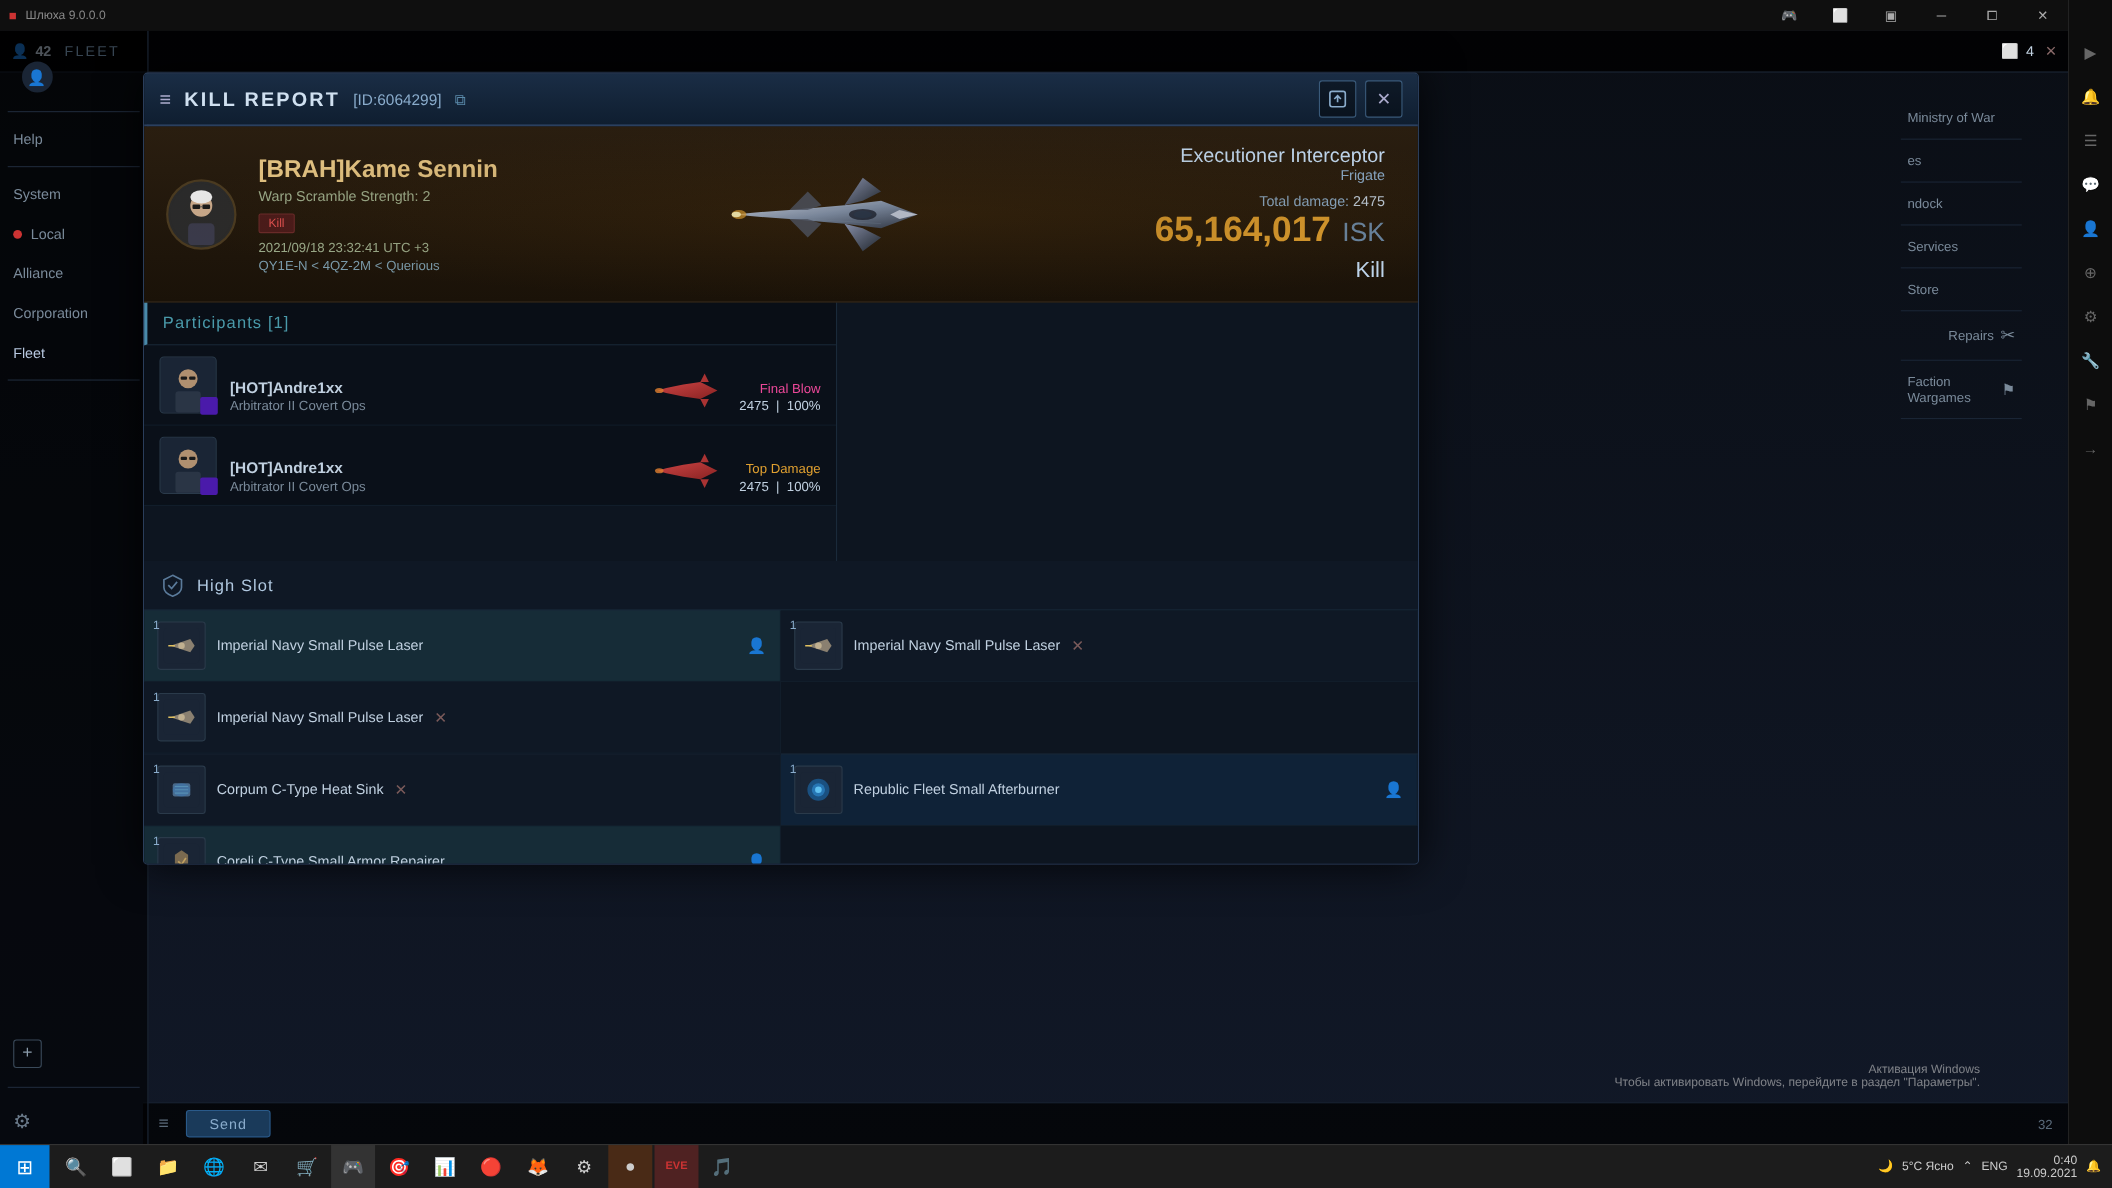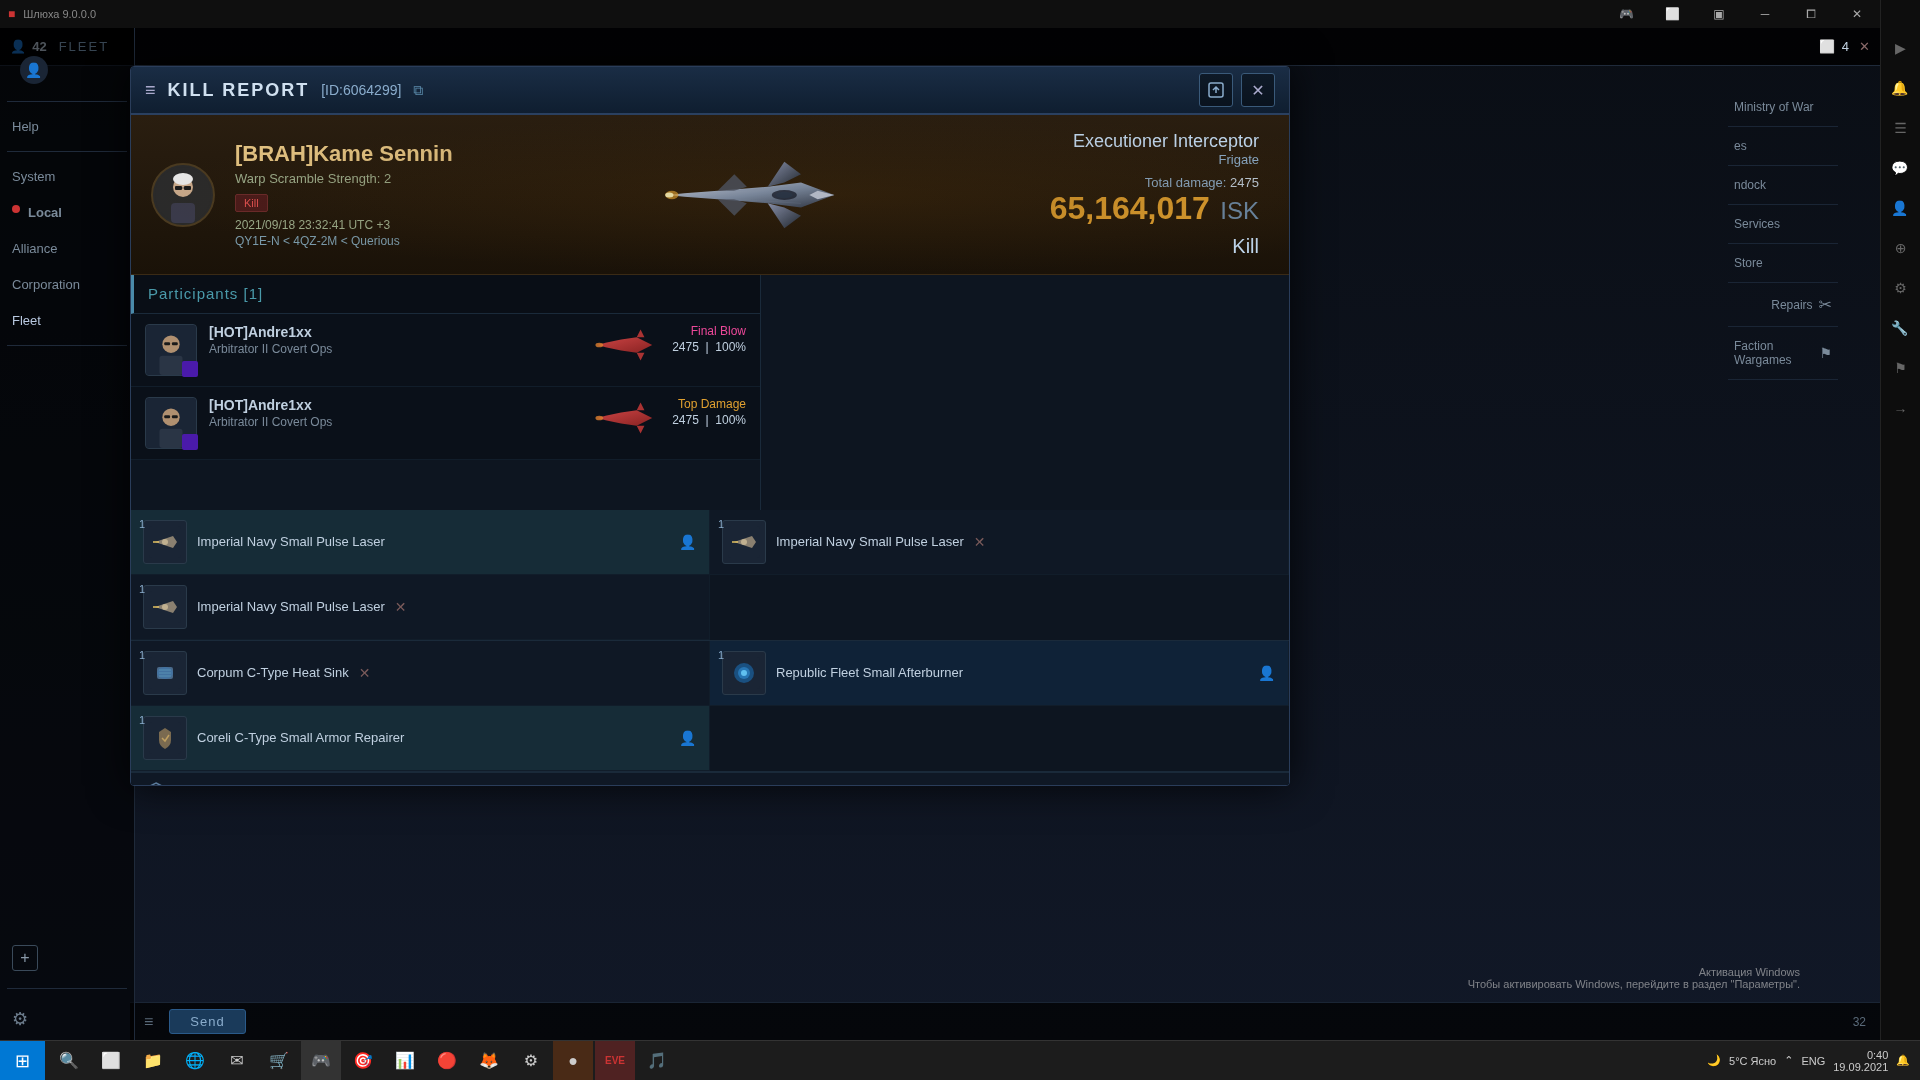--- a/index.html
+++ b/index.html
@@ -422,21 +422,21 @@
       border-left: 3px solid #4a8aaa;
       background: rgba(0,0,0,0.3);
     }
     .participants-title {
       color: #4a9aaa;
       font-size: 15px;
       letter-spacing: 1px;
     }
     .participant-row {
       display: flex;
-      align-items: flex-start;
+      align-items: flex-end;
       padding: 10px 14px;
       gap: 12px;
       border-bottom: 1px solid #111d2a;
       background: rgba(0,0,0,0.2);
     }
     .participant-avatar {
       width: 52px;
       height: 52px;
       border-radius: 4px;
       background: #1a2535;
@@ -654,21 +654,21 @@
   <div class="left-nav">
     <div style="padding: 8px 12px 4px; display:flex; align-items:center; gap:8px;">
       <div class="left-nav-icon">
         <span style="color:#8aaccc;font-size:14px;">👤</span>
       </div>
     </div>
     <div class="left-nav-divider"></div>
     <div class="left-nav-item">Help</div>
     <div class="left-nav-divider"></div>
     <div class="left-nav-item">System</div>
-    <div class="left-nav-item" style="display:flex;align-items:flex-start;gap:8px;font-weight:bold;">
+    <div class="left-nav-item" style="display:flex;align-items:center;gap:8px;">
       <span style="width:8px;height:8px;border-radius:50%;background:#cc3333;display:inline-block;"></span>
       <span>Local</span>
     </div>
     <div class="left-nav-item">Alliance</div>
     <div class="left-nav-item">Corporation</div>
     <div class="left-nav-item active">Fleet</div>
     <div class="left-nav-divider"></div>
     <div style="padding: 8px 12px; margin-top: auto;">
       <div class="fleet-add-btn">+</div>
     </div>
@@ -882,20 +882,29 @@
             </div>
           </div>
         </div>
 
         <div style="background:#0d1520;flex:1;min-height:50px;"></div>
       </div>
 
       <div class="equipment-panel">
 
         <div class="slot-section">
+          <div class="slot-header">
+            <div class="slot-icon">
+              <svg width="22" height="22" viewBox="0 0 22 22" xmlns="http://www.w3.org/2000/svg">
+                <path d="M11 2 L19 6 L19 13 Q19 18 11 21 Q3 18 3 13 L3 6 Z" fill="none" stroke="#5a7a9a" stroke-width="1.5"></path>
+                <path d="M7 11 L10 14 L15 8" stroke="#5a7a9a" stroke-width="1.5" fill="none"></path>
+              </svg>
+            </div>
+            <span class="slot-title">High Slot</span>
+          </div>
           <div class="equipment-grid">
 
             <div class="equip-item active">
               <span class="equip-count">1</span>
               <div class="equip-thumb">
                 <svg width="32" height="32" viewBox="0 0 32 32" xmlns="http://www.w3.org/2000/svg">
                   <rect width="32" height="32" rx="3" fill="#1a2535"></rect>
                   <path d="M6 16 L24 10 L28 16 L24 22 Z" fill="#8a8070"></path>
                   <circle cx="16" cy="16" r="3" fill="#c0b090"></circle>
                   <line x1="4" y1="16" x2="10" y2="16" stroke="#e0c060" stroke-width="1.5"></line>

